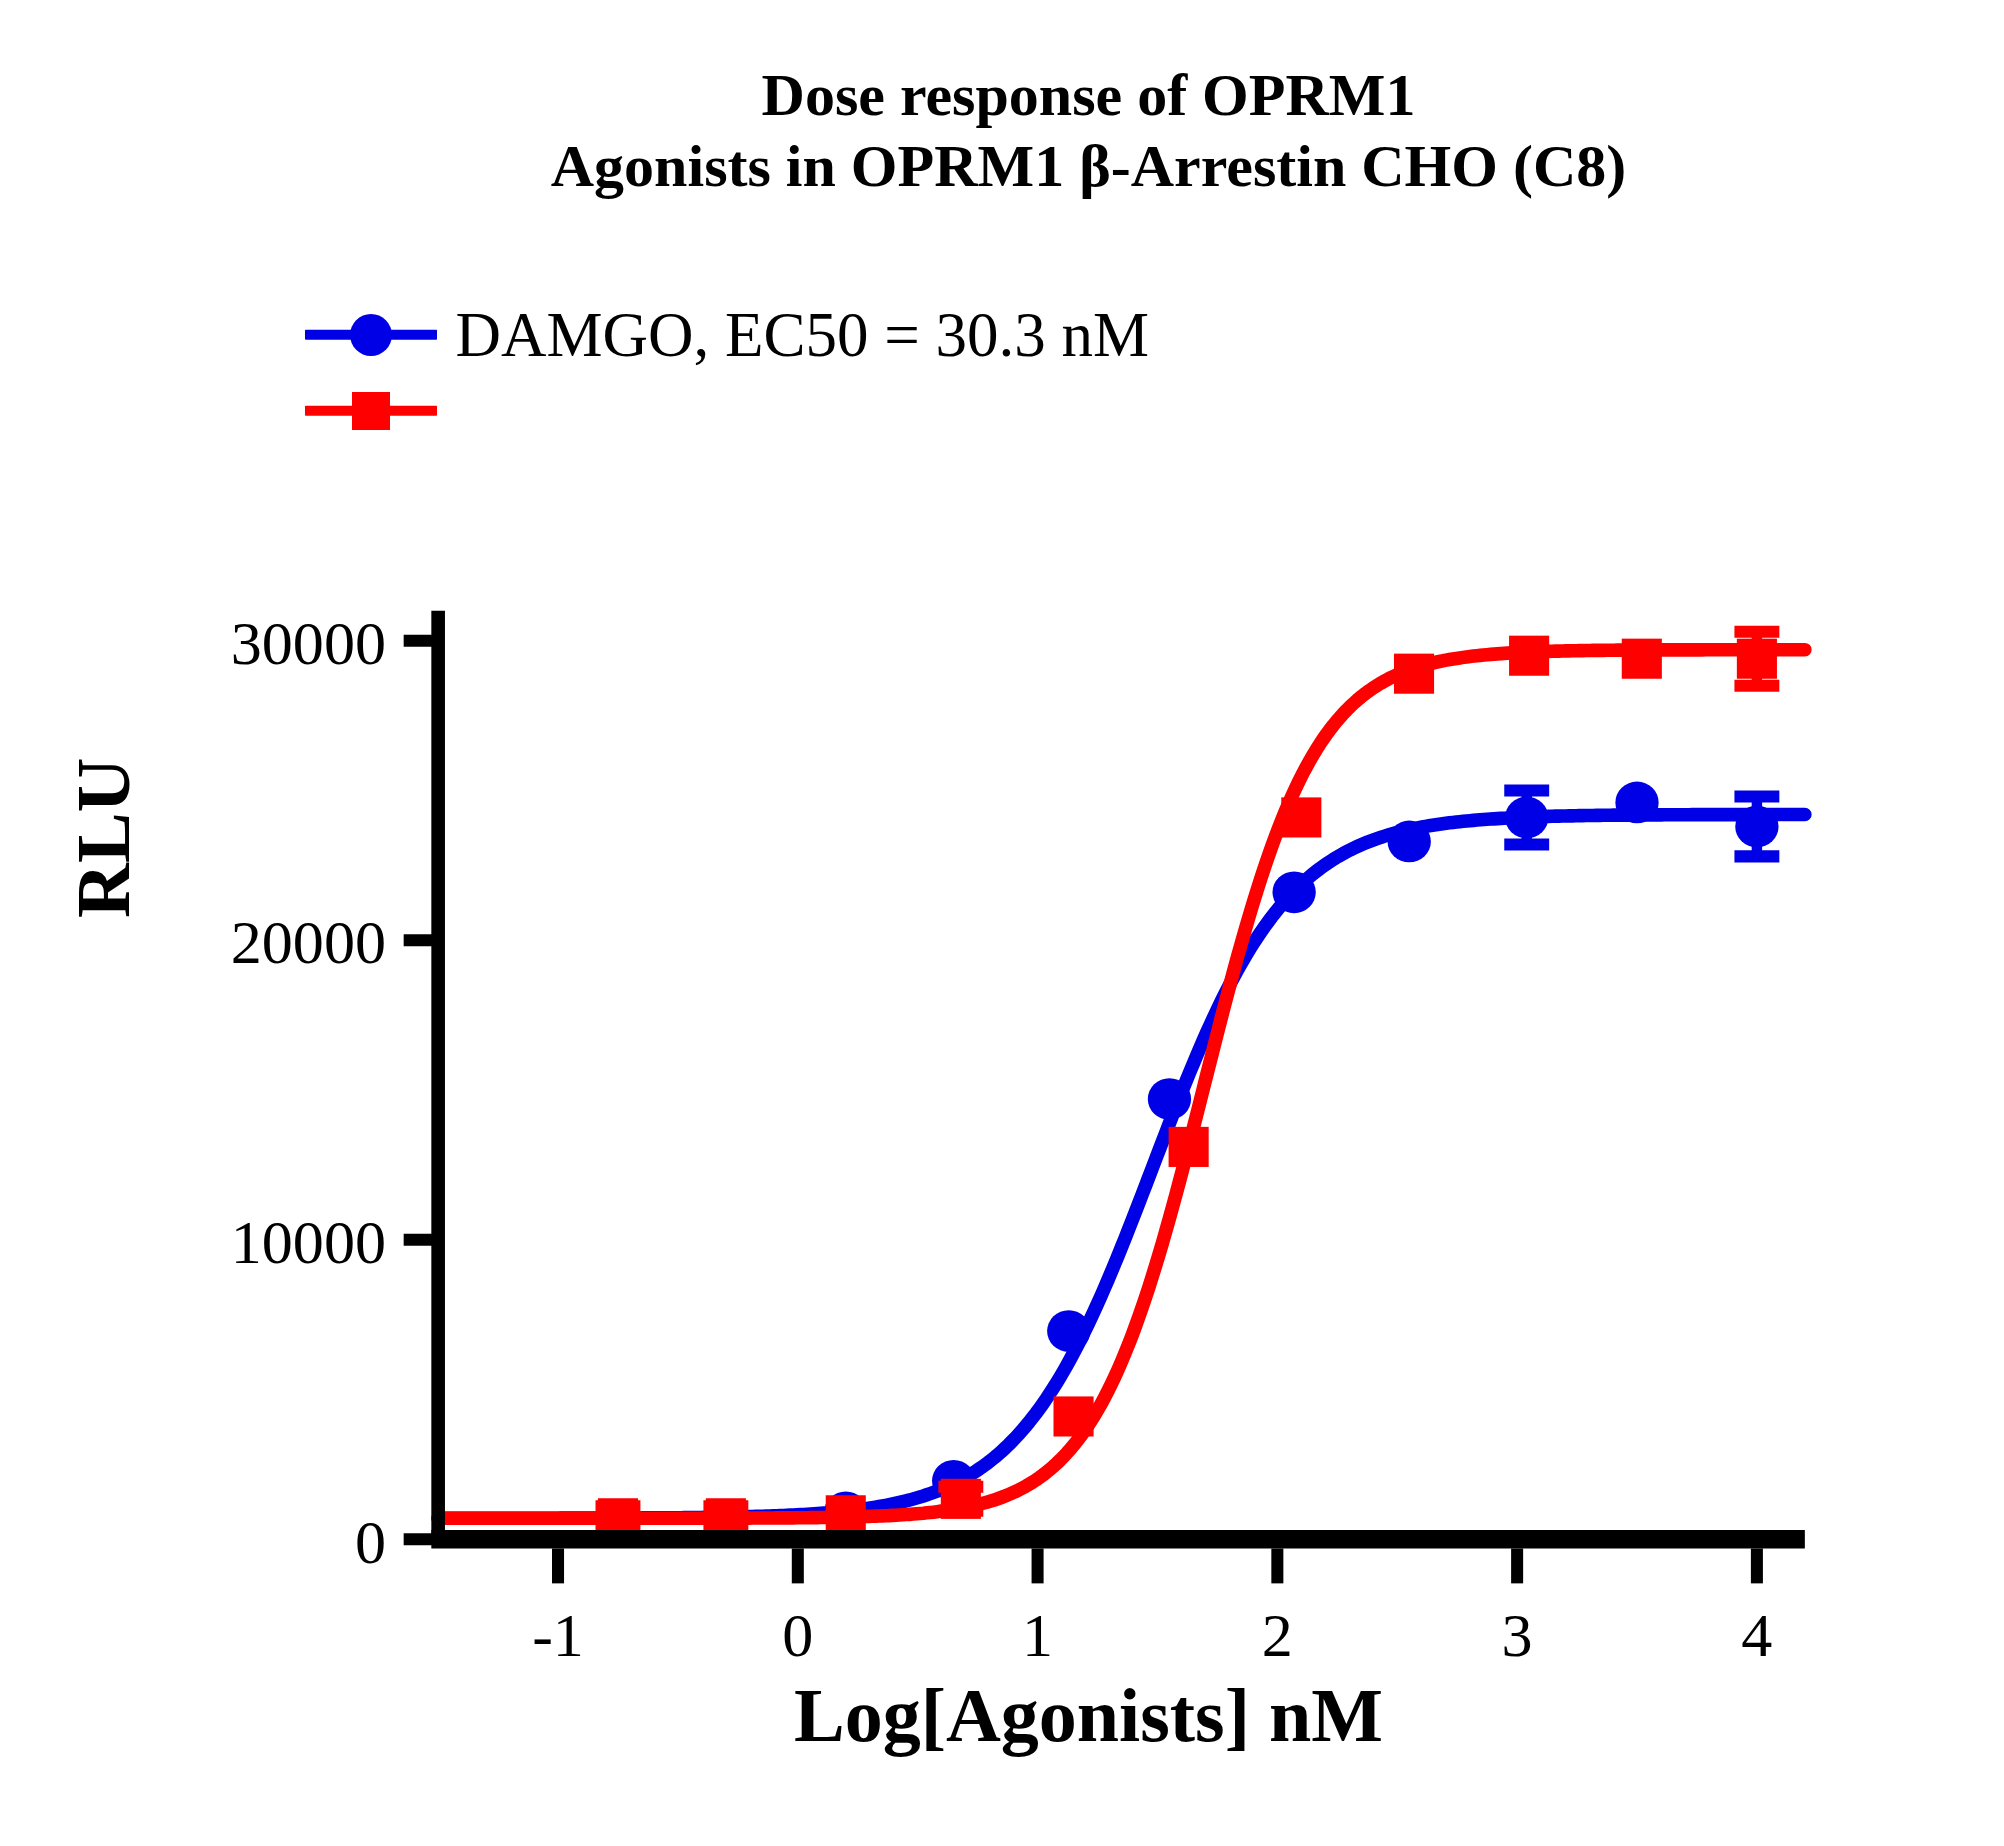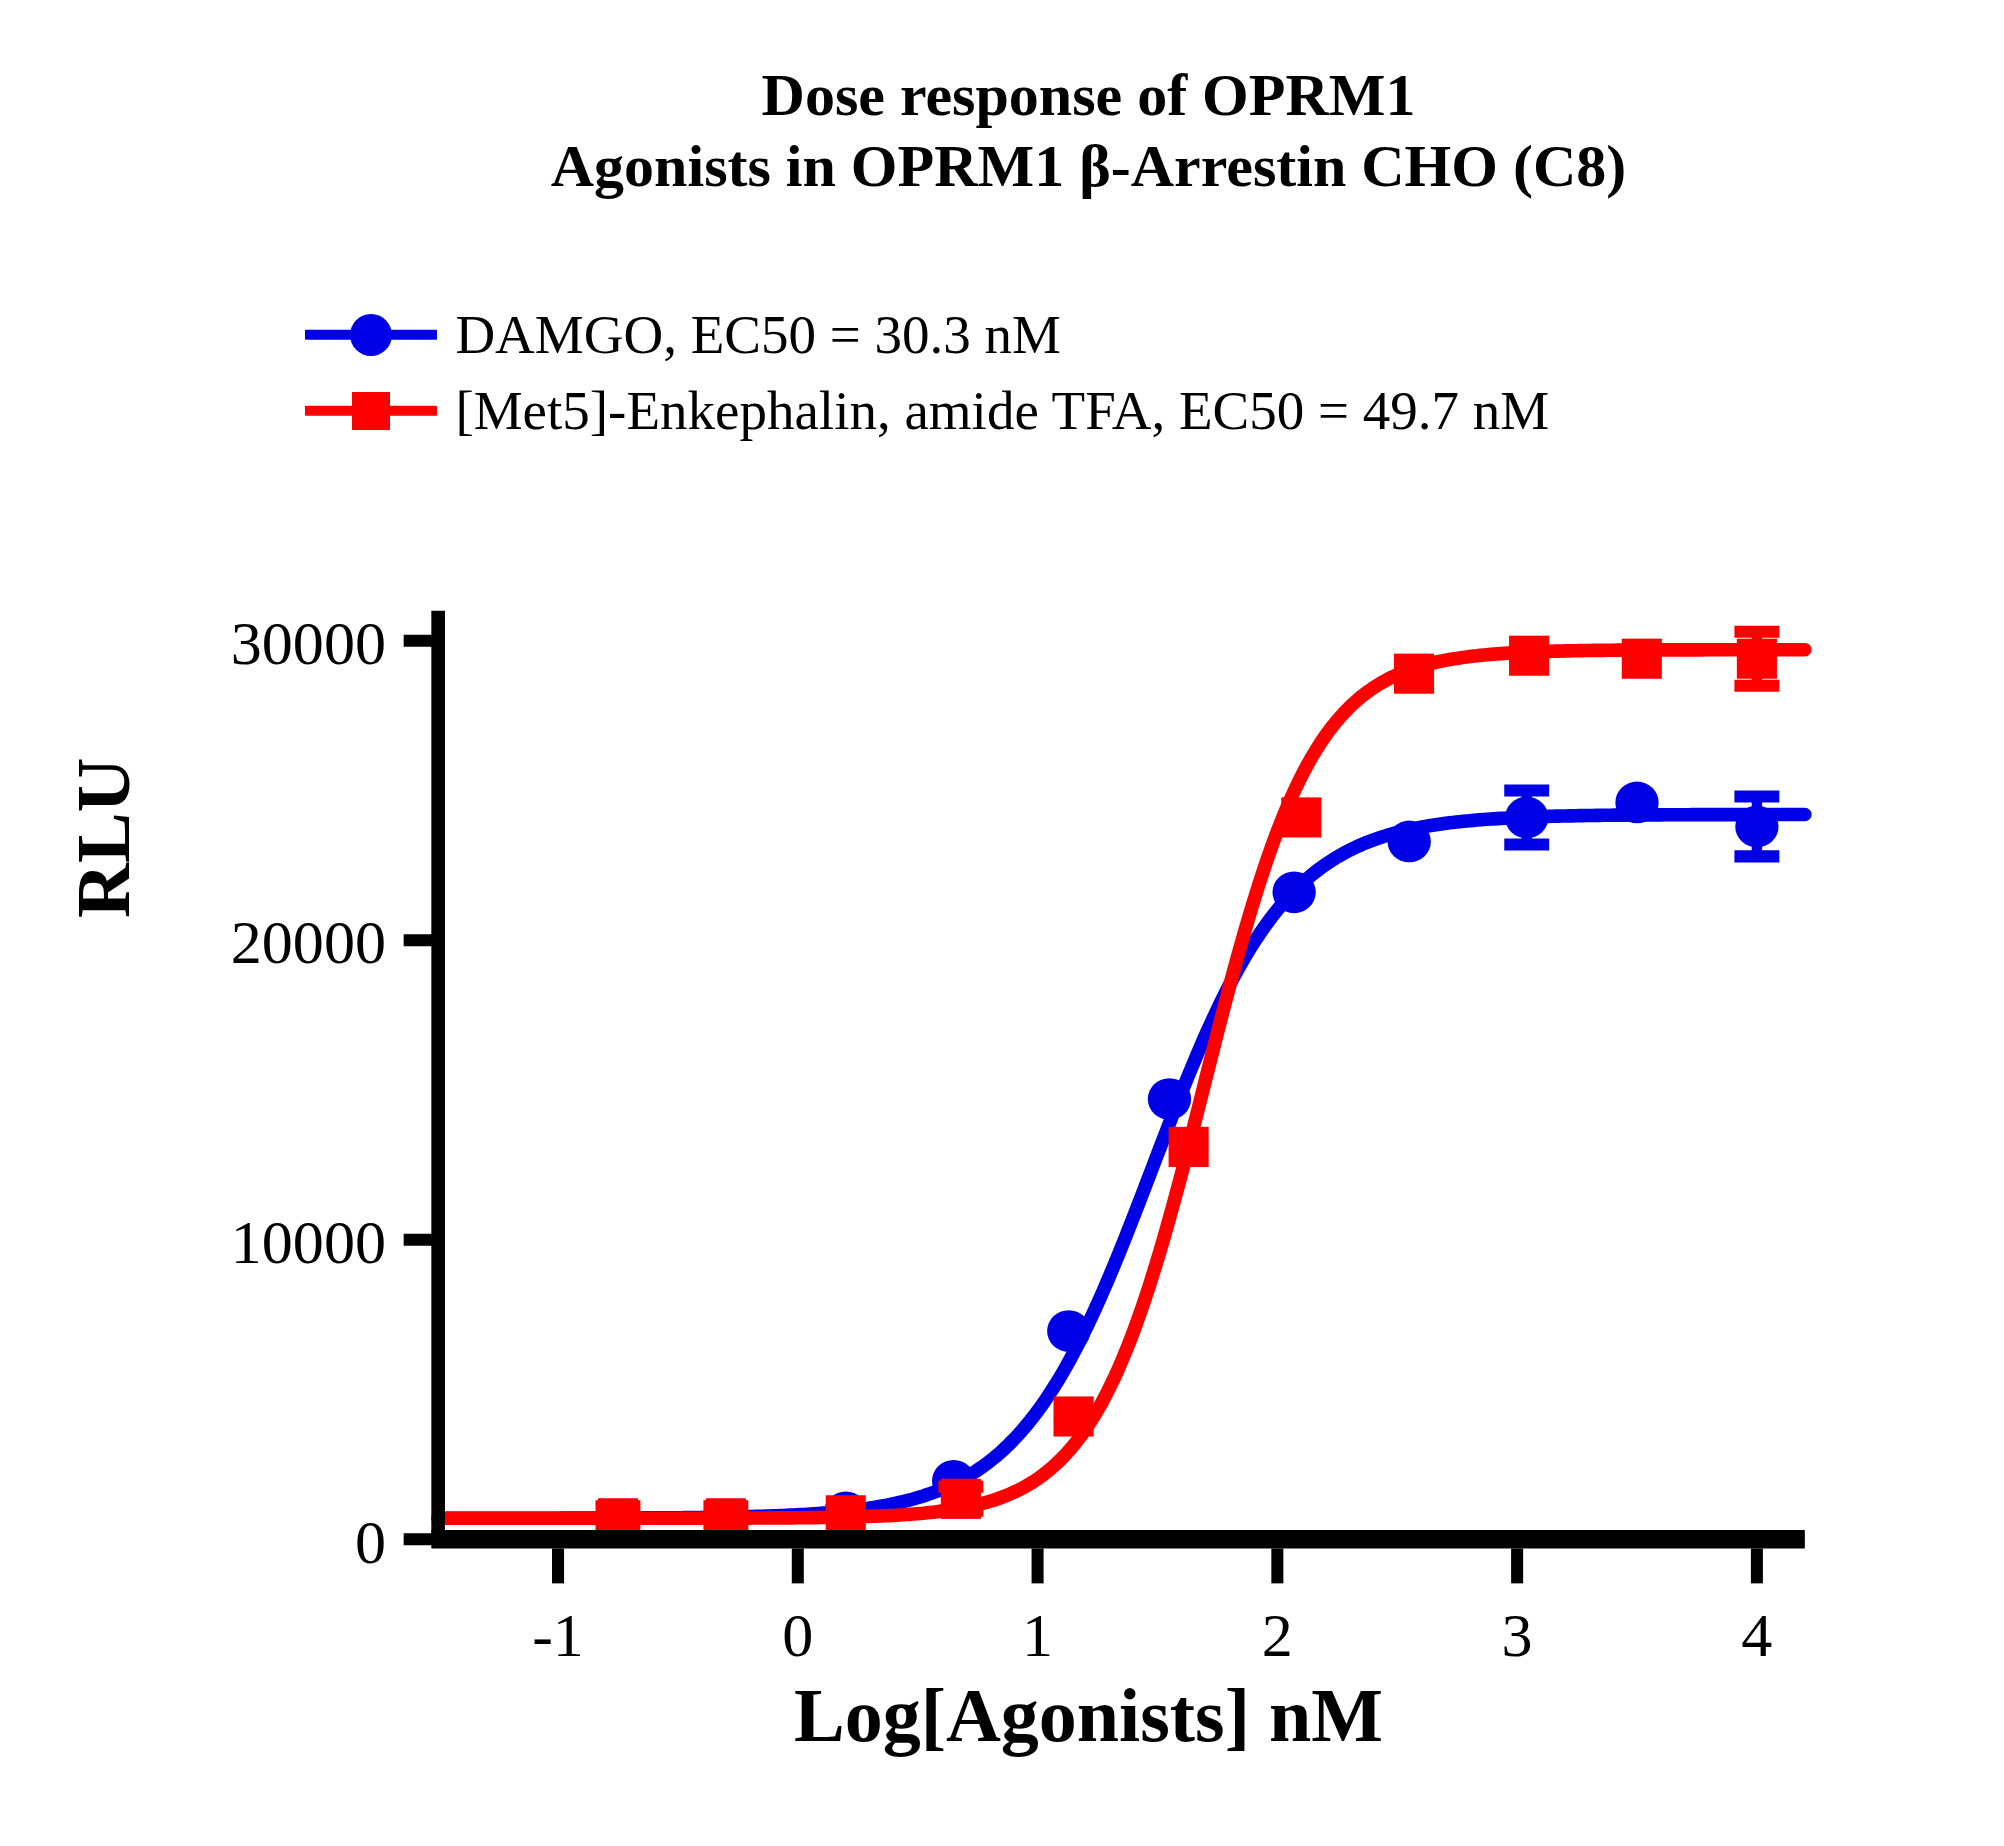--- a/index.html
+++ b/index.html
@@ -9,21 +9,21 @@
 
   .title-block{position:absolute;left:0;top:60px;width:2177px;text-align:center;}
   .title-line{font-family:"Liberation Serif",serif;font-weight:bold;font-size:60px;line-height:71px;letter-spacing:0px;color:#000;}
 
   .legend{position:absolute;left:305px;top:297px;width:1845px;}
   .legend-row{display:flex;align-items:center;height:76px;}
   .legend-key{width:132px;height:48px;position:relative;flex:0 0 132px;}
   .legend-key .bar{position:absolute;left:0;top:50%;transform:translateY(-50%);width:132px;height:10.4px;border-radius:0.8px;}
   .legend-key .mk-circle{position:absolute;left:50%;top:50%;transform:translate(-50%,-50%);width:42px;height:42px;border-radius:50%;}
   .legend-key .mk-square{position:absolute;left:50%;top:50%;transform:translate(-50%,-50%);width:38px;height:38px;}
-  .legend-label{font-family:"Liberation Serif",serif;font-size:55px;line-height:60px;white-space:nowrap;padding-left:18.4px;}
+  .legend-label{font-family:"Liberation Serif",serif;font-size:63px;line-height:60px;white-space:nowrap;padding-left:18.4px;}
 
   .plot-wrap{position:absolute;left:0;top:0;width:2177px;height:1846px;pointer-events:none;}
   svg.plot{display:block;}
 
   .axis-label-y{position:absolute;left:60px;top:918px;font-family:"Liberation Serif",serif;font-weight:bold;font-size:76px;transform:rotate(-90deg);transform-origin:left top;white-space:nowrap;}
   .axis-label-x{position:absolute;left:0;top:1672px;width:2177px;text-align:center;font-family:"Liberation Serif",serif;font-weight:bold;font-size:76px;white-space:nowrap;}
 
   .ytick-text{font-family:"Liberation Serif",serif;font-size:155px;text-anchor:end;fill:#000;}
   .xtick-text{font-family:"Liberation Serif",serif;font-size:155px;text-anchor:middle;fill:#000;}
 </style>
@@ -43,21 +43,20 @@
         <span class="bar" id="lk1bar" style="background: rgb(0, 0, 230);"></span>
           <span class="mk-circle" id="lk1mk" style="background: rgb(0, 0, 230);"></span>
       </span>
       <span class="legend-label">DAMGO, EC50 = 30.3 nM</span>
     </div>
     <div class="legend-row">
       <span class="legend-key">
         <span class="bar" id="lk2bar" style="background: rgb(254, 0, 0);"></span>
           <span class="mk-square" id="lk2mk" style="background: rgb(254, 0, 0);"></span>
       </span>
-      <span class="legend-label">[Met5]-Enkephalin, amide TFA, EC50 = 49.7 nM</span>
     </div>
   </div>
 
   <div class="plot-wrap">
     <svg class="plot" id="plot-svg" width="2177" height="1846" viewBox="0 0 5428 4604" xmlns="http://www.w3.org/2000/svg">
       <g id="series-layer">
           <g>
             <path d="M1092.0 3786.7 L1100.5 3786.7 L1109.0 3786.7 L1117.6 3786.7 L1126.1 3786.7 L1134.6 3786.7 L1143.1 3786.7 L1151.7 3786.6 L1160.2 3786.6 L1168.7 3786.6 L1177.2 3786.6 L1185.7 3786.6 L1194.3 3786.6 L1202.8 3786.6 L1211.3 3786.6 L1219.8 3786.6 L1228.3 3786.6 L1236.9 3786.6 L1245.4 3786.6 L1253.9 3786.6 L1262.4 3786.6 L1271.0 3786.6 L1279.5 3786.6 L1288.0 3786.6 L1296.5 3786.6 L1305.0 3786.6 L1313.6 3786.6 L1322.1 3786.5 L1330.6 3786.5 L1339.1 3786.5 L1347.6 3786.5 L1356.2 3786.5 L1364.7 3786.5 L1373.2 3786.5 L1381.7 3786.5 L1390.3 3786.5 L1398.8 3786.4 L1407.3 3786.4 L1415.8 3786.4 L1424.3 3786.4 L1432.9 3786.4 L1441.4 3786.4 L1449.9 3786.4 L1458.4 3786.3 L1466.9 3786.3 L1475.5 3786.3 L1484.0 3786.3 L1492.5 3786.3 L1501.0 3786.2 L1509.6 3786.2 L1518.1 3786.2 L1526.6 3786.1 L1535.1 3786.1 L1543.6 3786.1 L1552.2 3786.1 L1560.7 3786.0 L1569.2 3786.0 L1577.7 3785.9 L1586.2 3785.9 L1594.8 3785.9 L1603.3 3785.8 L1611.8 3785.8 L1620.3 3785.7 L1628.9 3785.7 L1637.4 3785.6 L1645.9 3785.6 L1654.4 3785.5 L1662.9 3785.4 L1671.5 3785.4 L1680.0 3785.3 L1688.5 3785.2 L1697.0 3785.2 L1705.5 3785.1 L1714.1 3785.0 L1722.6 3784.9 L1731.1 3784.8 L1739.6 3784.7 L1748.2 3784.6 L1756.7 3784.5 L1765.2 3784.4 L1773.7 3784.3 L1782.2 3784.1 L1790.8 3784.0 L1799.3 3783.8 L1807.8 3783.7 L1816.3 3783.5 L1824.8 3783.4 L1833.4 3783.2 L1841.9 3783.0 L1850.4 3782.8 L1858.9 3782.6 L1867.5 3782.4 L1876.0 3782.2 L1884.5 3782.0 L1893.0 3781.7 L1901.5 3781.5 L1910.1 3781.2 L1918.6 3780.9 L1927.1 3780.6 L1935.6 3780.3 L1944.2 3779.9 L1952.7 3779.6 L1961.2 3779.2 L1969.7 3778.8 L1978.2 3778.4 L1986.8 3778.0 L1995.3 3777.5 L2003.8 3777.1 L2012.3 3776.6 L2020.8 3776.0 L2029.4 3775.5 L2037.9 3774.9 L2046.4 3774.3 L2054.9 3773.6 L2063.5 3773.0 L2072.0 3772.2 L2080.5 3771.5 L2089.0 3770.7 L2097.5 3769.9 L2106.1 3769.0 L2114.6 3768.1 L2123.1 3767.1 L2131.6 3766.1 L2140.1 3765.1 L2148.7 3764.0 L2157.2 3762.8 L2165.7 3761.6 L2174.2 3760.3 L2182.8 3758.9 L2191.3 3757.5 L2199.8 3756.0 L2208.3 3754.4 L2216.8 3752.8 L2225.4 3751.0 L2233.9 3749.2 L2242.4 3747.3 L2250.9 3745.3 L2259.4 3743.2 L2268.0 3741.0 L2276.5 3738.6 L2285.0 3736.2 L2293.5 3733.6 L2302.1 3731.0 L2310.6 3728.1 L2319.1 3725.2 L2327.6 3722.1 L2336.1 3718.9 L2344.7 3715.5 L2353.2 3711.9 L2361.7 3708.2 L2370.2 3704.3 L2378.7 3700.2 L2387.3 3695.9 L2395.8 3691.4 L2404.3 3686.7 L2412.8 3681.8 L2421.4 3676.7 L2429.9 3671.4 L2438.4 3665.7 L2446.9 3659.9 L2455.4 3653.8 L2464.0 3647.4 L2472.5 3640.7 L2481.0 3633.8 L2489.5 3626.5 L2498.0 3619.0 L2506.6 3611.1 L2515.1 3602.9 L2523.6 3594.3 L2532.1 3585.5 L2540.7 3576.2 L2549.2 3566.6 L2557.7 3556.6 L2566.2 3546.3 L2574.7 3535.5 L2583.3 3524.4 L2591.8 3512.8 L2600.3 3500.9 L2608.8 3488.5 L2617.3 3475.7 L2625.9 3462.4 L2634.4 3448.8 L2642.9 3434.7 L2651.4 3420.2 L2660.0 3405.2 L2668.5 3389.8 L2677.0 3373.9 L2685.5 3357.7 L2694.0 3341.0 L2702.6 3323.9 L2711.1 3306.3 L2719.6 3288.4 L2728.1 3270.0 L2736.6 3251.3 L2745.2 3232.2 L2753.7 3212.7 L2762.2 3192.9 L2770.7 3172.7 L2779.3 3152.3 L2787.8 3131.5 L2796.3 3110.5 L2804.8 3089.3 L2813.3 3067.8 L2821.9 3046.1 L2830.4 3024.2 L2838.9 3002.2 L2847.4 2980.1 L2856.0 2957.9 L2864.5 2935.6 L2873.0 2913.3 L2881.5 2891.0 L2890.0 2868.7 L2898.6 2846.4 L2907.1 2824.3 L2915.6 2802.2 L2924.1 2780.3 L2932.6 2758.6 L2941.2 2737.0 L2949.7 2715.6 L2958.2 2694.5 L2966.7 2673.7 L2975.3 2653.1 L2983.8 2632.8 L2992.3 2612.9 L3000.8 2593.3 L3009.3 2574.0 L3017.9 2555.1 L3026.4 2536.6 L3034.9 2518.5 L3043.4 2500.8 L3051.9 2483.6 L3060.5 2466.7 L3069.0 2450.3 L3077.5 2434.2 L3086.0 2418.7 L3094.6 2403.5 L3103.1 2388.8 L3111.6 2374.6 L3120.1 2360.7 L3128.6 2347.3 L3137.2 2334.4 L3145.7 2321.8 L3154.2 2309.7 L3162.7 2298.0 L3171.2 2286.7 L3179.8 2275.8 L3188.3 2265.3 L3196.8 2255.2 L3205.3 2245.4 L3213.9 2236.0 L3222.4 2227.0 L3230.9 2218.3 L3239.4 2210.0 L3247.9 2202.0 L3256.5 2194.3 L3265.0 2187.0 L3273.5 2179.9 L3282.0 2173.1 L3290.5 2166.6 L3299.1 2160.4 L3307.6 2154.5 L3316.1 2148.8 L3324.6 2143.3 L3333.2 2138.1 L3341.7 2133.1 L3350.2 2128.3 L3358.7 2123.8 L3367.2 2119.4 L3375.8 2115.2 L3384.3 2111.3 L3392.8 2107.5 L3401.3 2103.9 L3409.8 2100.4 L3418.4 2097.1 L3426.9 2093.9 L3435.4 2090.9 L3443.9 2088.1 L3452.5 2085.3 L3461.0 2082.7 L3469.5 2080.3 L3478.0 2077.9 L3486.5 2075.6 L3495.1 2073.5 L3503.6 2071.4 L3512.1 2069.5 L3520.6 2067.6 L3529.1 2065.9 L3537.7 2064.2 L3546.2 2062.6 L3554.7 2061.1 L3563.2 2059.6 L3571.8 2058.2 L3580.3 2056.9 L3588.8 2055.7 L3597.3 2054.5 L3605.8 2053.3 L3614.4 2052.2 L3622.9 2051.2 L3631.4 2050.2 L3639.9 2049.3 L3648.5 2048.4 L3657.0 2047.6 L3665.5 2046.8 L3674.0 2046.0 L3682.5 2045.3 L3691.1 2044.6 L3699.6 2043.9 L3708.1 2043.3 L3716.6 2042.7 L3725.1 2042.2 L3733.7 2041.6 L3742.2 2041.1 L3750.7 2040.6 L3759.2 2040.2 L3767.8 2039.7 L3776.3 2039.3 L3784.8 2038.9 L3793.3 2038.5 L3801.8 2038.2 L3810.4 2037.8 L3818.9 2037.5 L3827.4 2037.2 L3835.9 2036.9 L3844.4 2036.6 L3853.0 2036.4 L3861.5 2036.1 L3870.0 2035.9 L3878.5 2035.6 L3887.1 2035.4 L3895.6 2035.2 L3904.1 2035.0 L3912.6 2034.8 L3921.1 2034.7 L3929.7 2034.5 L3938.2 2034.3 L3946.7 2034.2 L3955.2 2034.0 L3963.7 2033.9 L3972.3 2033.8 L3980.8 2033.6 L3989.3 2033.5 L3997.8 2033.4 L4006.4 2033.3 L4014.9 2033.2 L4023.4 2033.1 L4031.9 2033.0 L4040.4 2032.9 L4049.0 2032.8 L4057.5 2032.8 L4066.0 2032.7 L4074.5 2032.6 L4083.0 2032.6 L4091.6 2032.5 L4100.1 2032.4 L4108.6 2032.4 L4117.1 2032.3 L4125.7 2032.3 L4134.2 2032.2 L4142.7 2032.2 L4151.2 2032.1 L4159.7 2032.1 L4168.3 2032.0 L4176.8 2032.0 L4185.3 2032.0 L4193.8 2031.9 L4202.3 2031.9 L4210.9 2031.9 L4219.4 2031.8 L4227.9 2031.8 L4236.4 2031.8 L4245.0 2031.8 L4253.5 2031.7 L4262.0 2031.7 L4270.5 2031.7 L4279.0 2031.7 L4287.6 2031.6 L4296.1 2031.6 L4304.6 2031.6 L4313.1 2031.6 L4321.6 2031.6 L4330.2 2031.6 L4338.7 2031.5 L4347.2 2031.5 L4355.7 2031.5 L4364.3 2031.5 L4372.8 2031.5 L4381.3 2031.5 L4389.8 2031.5 L4398.3 2031.5 L4406.9 2031.4 L4415.4 2031.4 L4423.9 2031.4 L4432.4 2031.4 L4440.9 2031.4 L4449.5 2031.4 L4458.0 2031.4 L4466.5 2031.4 L4475.0 2031.4 L4483.6 2031.4 L4492.1 2031.4 L4500.6 2031.4" fill="none" stroke="#0000E6" stroke-width="34" stroke-linecap="round" stroke-linejoin="round"></path>
             <ellipse cx="2108.6" cy="3771.77" rx="54" ry="52" fill="#0000E6"></ellipse>
             <ellipse cx="2377.7" cy="3693.335" rx="54" ry="52" fill="#0000E6"></ellipse>

